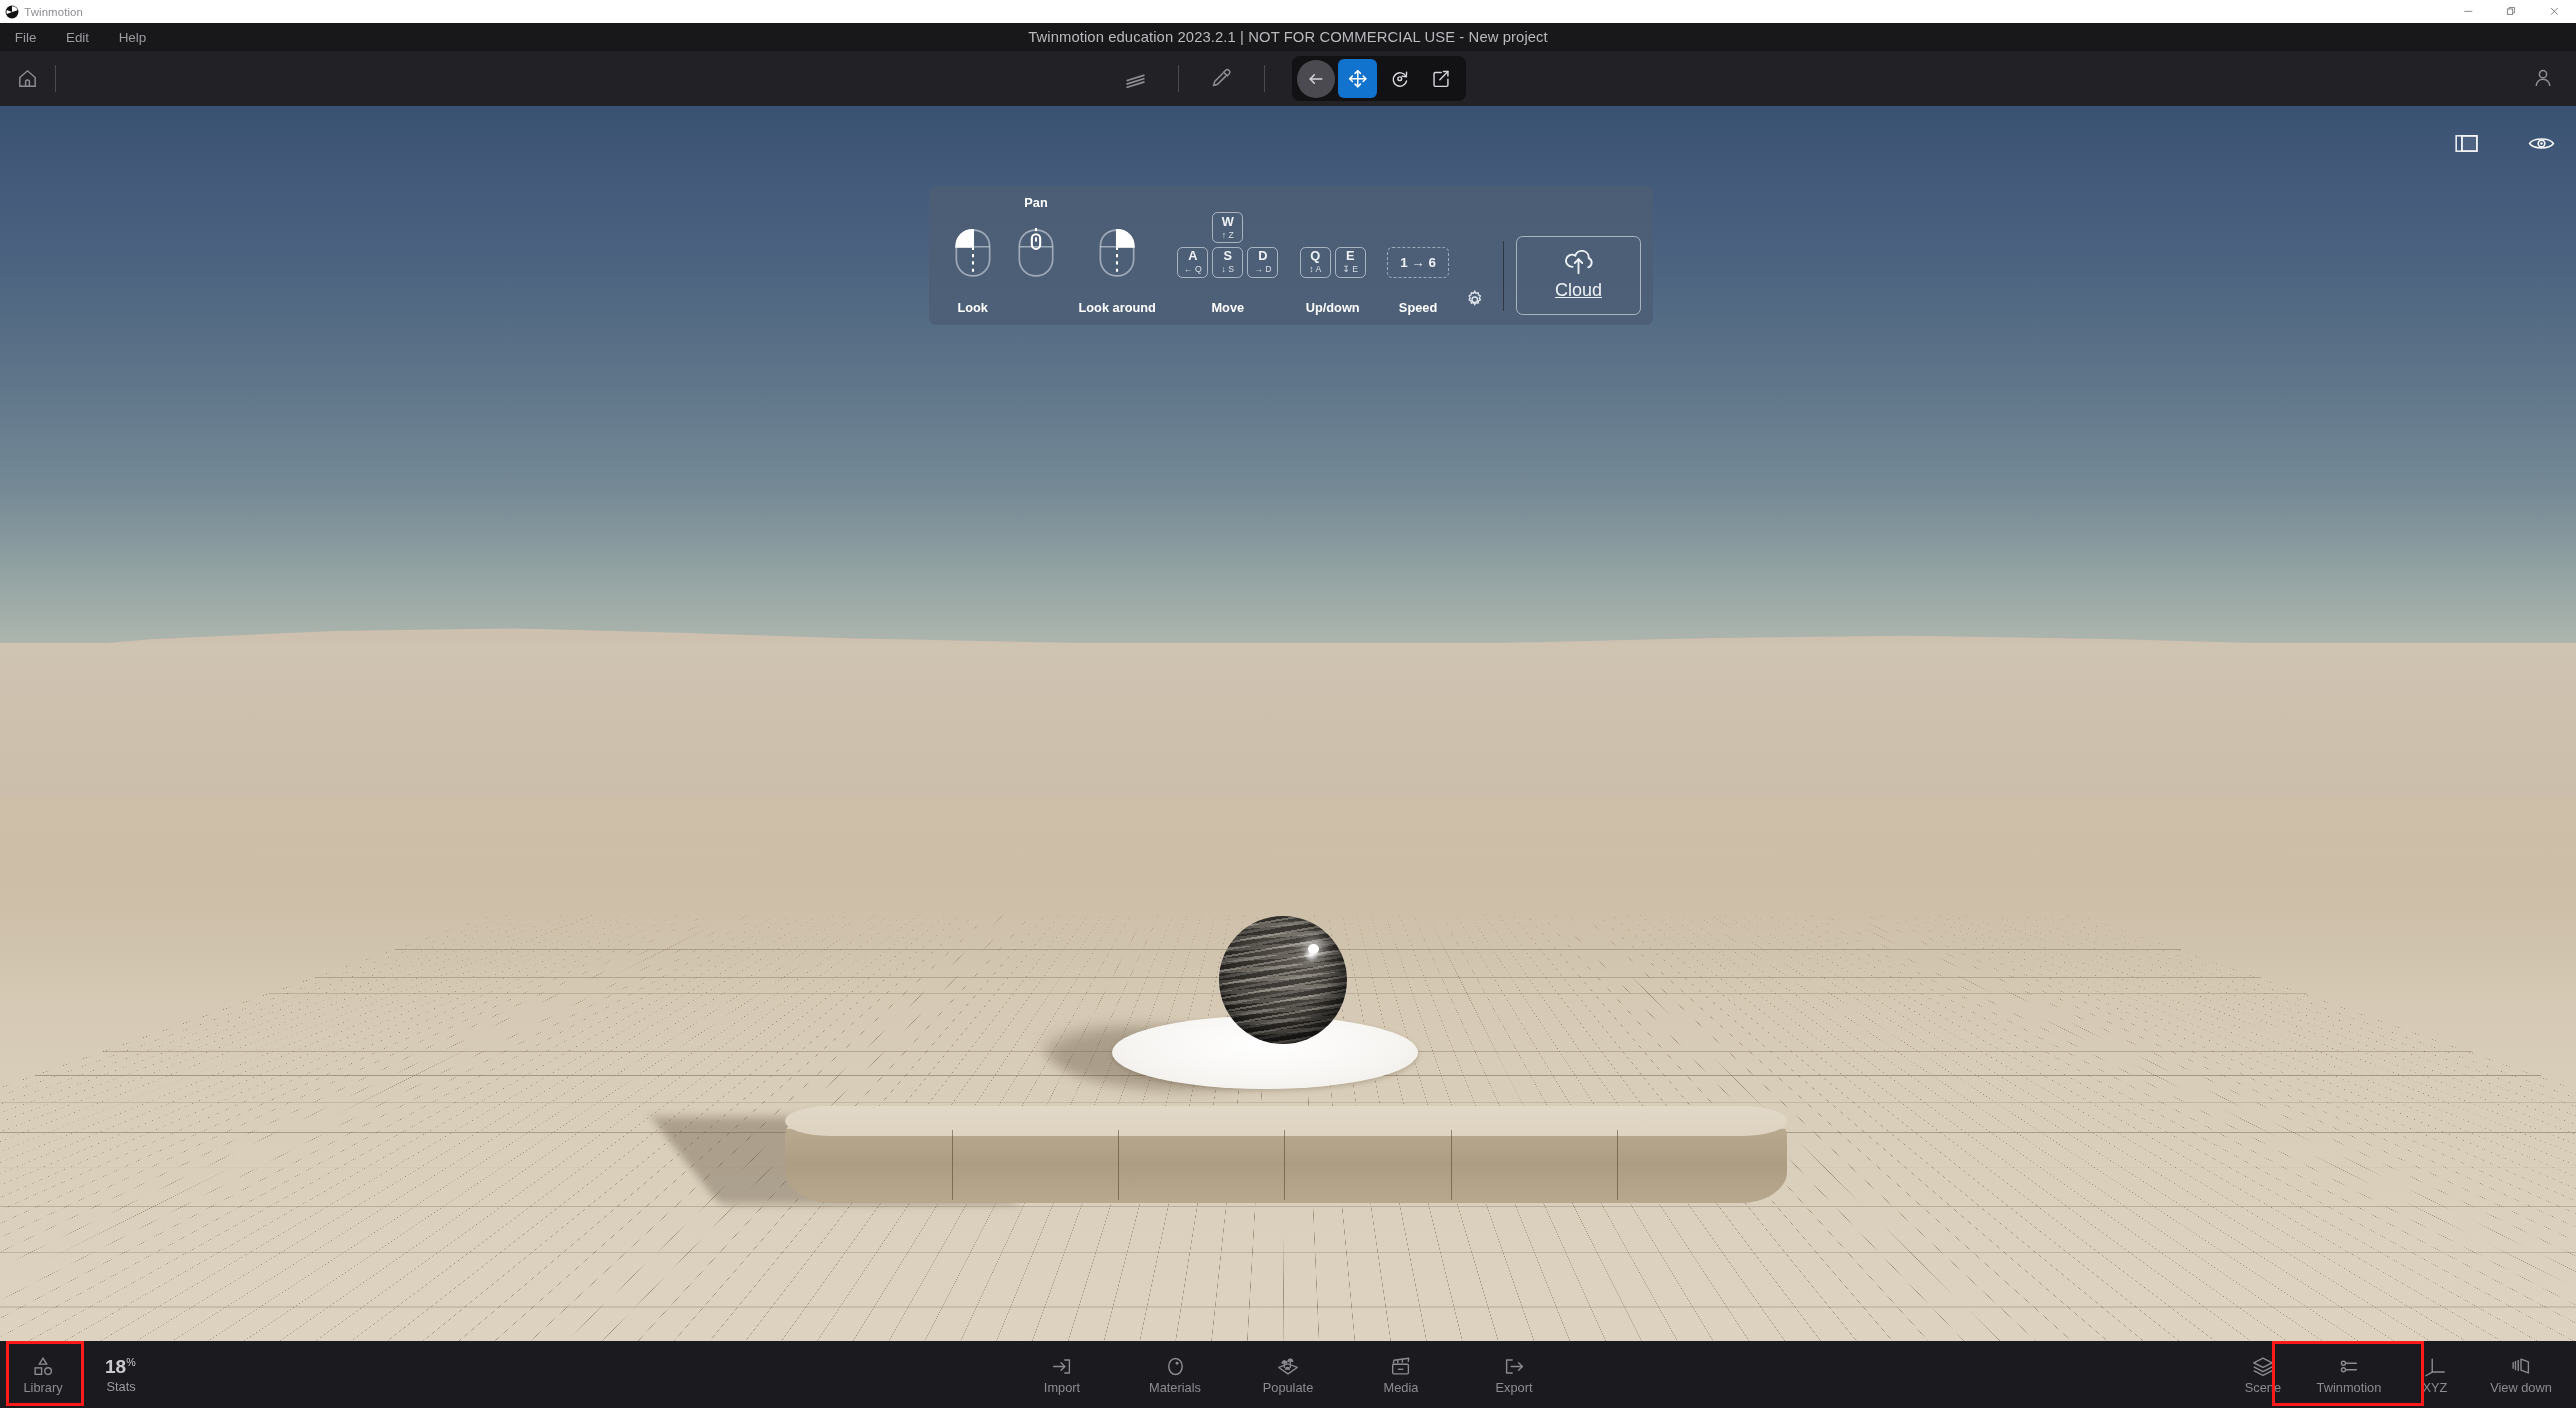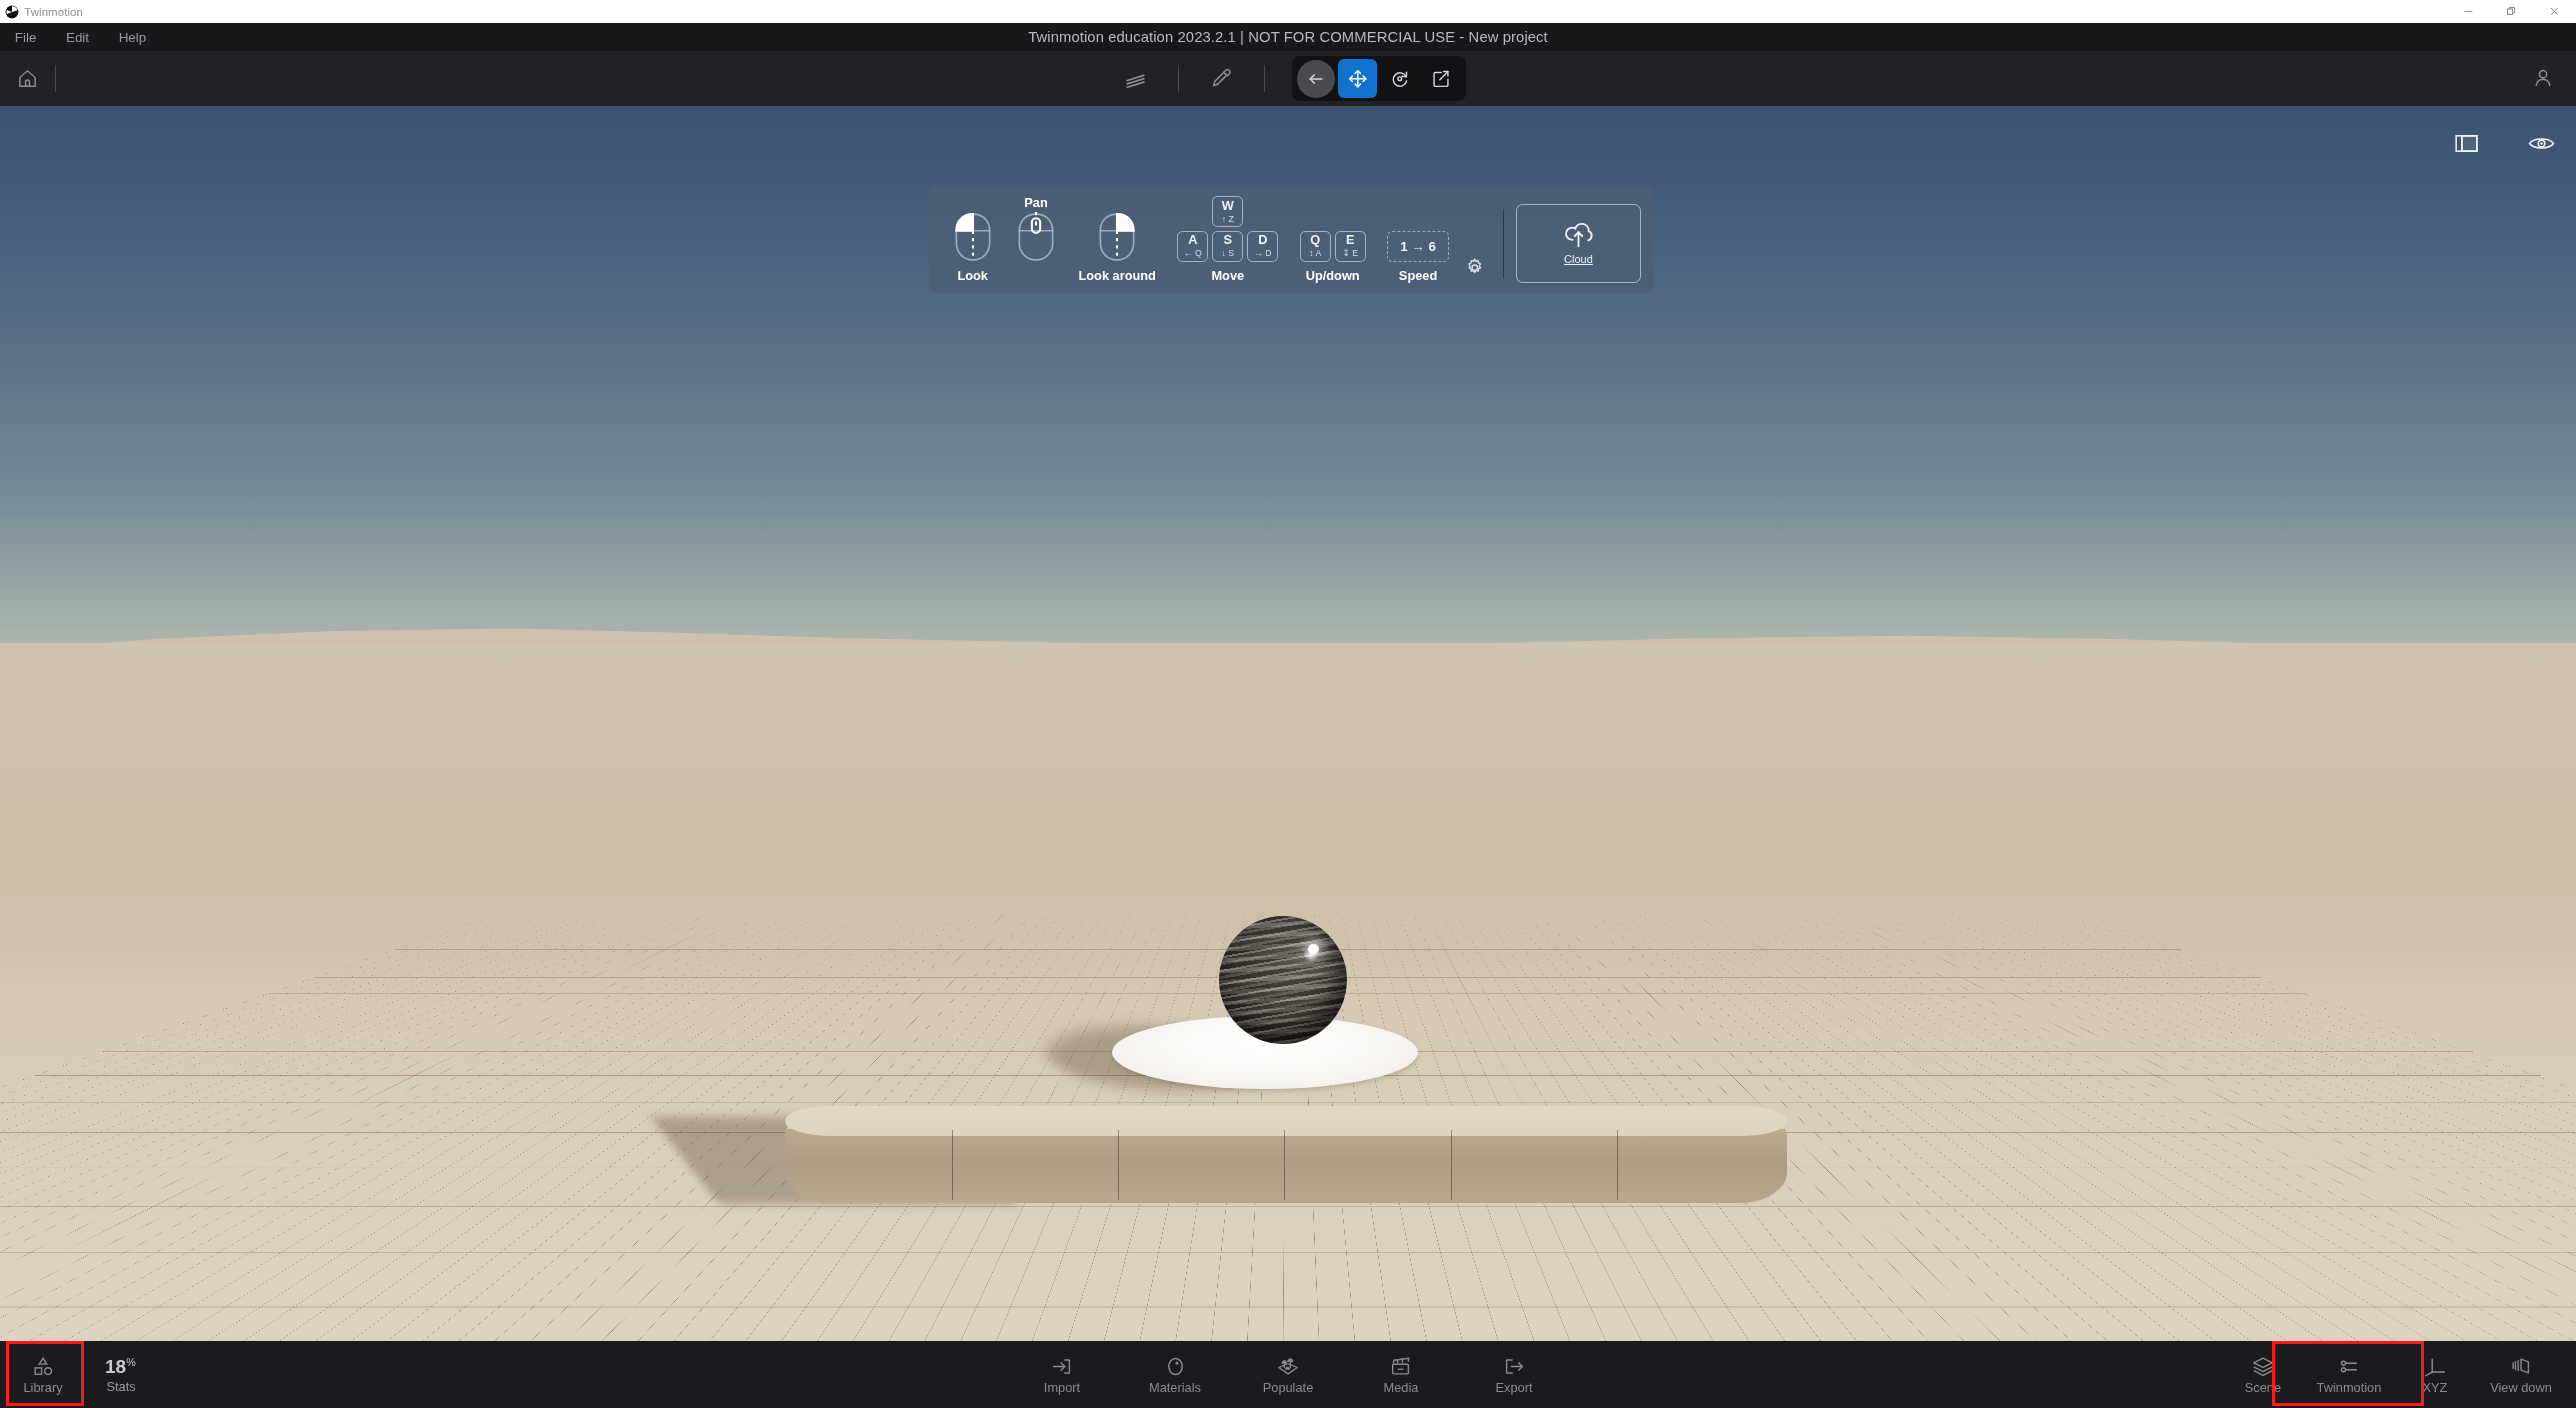--- a/index.html
+++ b/index.html
@@ -169,21 +169,21 @@
   .vp-tr { position: absolute; right: 19px; top: 21.5px; display: flex; gap: 44px; }
   .vp-icon { width: 31px; height: 31px; display:flex; align-items:center; justify-content:center; color:#f2f4f6; }
 
   
   .navpanel {
     position: absolute; left: 929px; top: 186px;
     background: rgba(77,94,117,0.88);
     border-radius: 6.7px;
     display: flex; align-items: flex-end; padding: 9.4px 12px 10.7px 12px; gap: 0;
   }
-  .nav-group { display: flex; flex-direction: column; align-items: center; padding: 0 10.7px; }
+  .nav-group { display: flex; flex-direction: column; align-items: center; padding: 0 10.7px; gap: 16px; }
   .nav-label { font-size: 12.8px; font-weight: bold; color: #ffffff; margin-top: 6px; }
   .nav-pan-label { font-size: 12.8px; font-weight: bold; color: #ffffff; margin-bottom: 1.3px; }
   .keys-block { display: flex; flex-direction: column; align-items: center; gap: 3.4px; }
   .keys-row { display: flex; gap: 4px; justify-content: center; }
   .key {
     width: 31px; height: 31px; border: 1.3px solid rgba(226,232,240,0.62);
     border-radius: 5.4px; display: flex; flex-direction: column;
     align-items: center; justify-content: center; color: #eef2f6;
   }
   .key-main { font-size: 12.8px; font-weight: bold; line-height: 1; }
@@ -193,21 +193,21 @@
     border-radius: 5.4px; display:flex; align-items:center; justify-content:center;
     color:#eef2f6; font-size: 13.4px; font-weight: bold;
   }
   .nav-gear { padding: 0 8px 4px 4px; color: #dfe5ec; }
   .nav-divider { width: 1.3px; height: 70px; background: rgba(20,24,30,0.55); margin: 0 12px 4px 9.4px; }
   .cloud-btn {
     border: 1.3px solid rgba(226,232,240,0.62); border-radius: 6.7px;
     width: 125px; height: 79px; display: flex; flex-direction: column;
     align-items: center; justify-content: center; color: #eef2f6; gap: 2.7px;
   }
-  .cloud-label { font-size: 11px; text-decoration: underline; }
+  .cloud-label { font-size: 18px; text-decoration: underline; }
 
   
   .bottombar {
     position: absolute; bottom: 0; left: 0; width: 2576px; height: 68px;
     background: #1b1b1f; display: flex; align-items: center;
   }
   .bb-btn {
     display: flex; flex-direction: column; align-items: center; justify-content: center;
     color: #8b8b92; gap: 2.7px; padding: 0 10.7px; min-width: 86px; height: 68px;
   }

